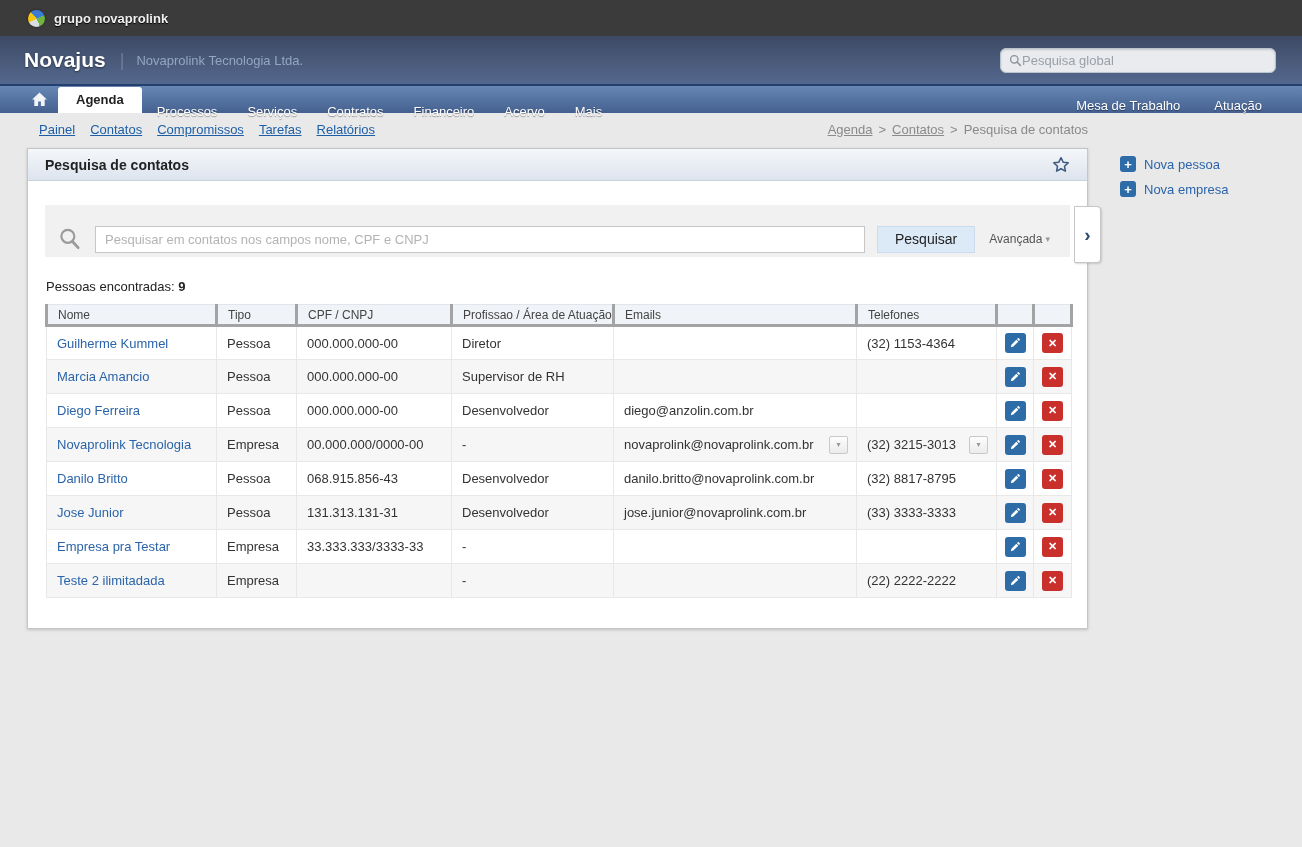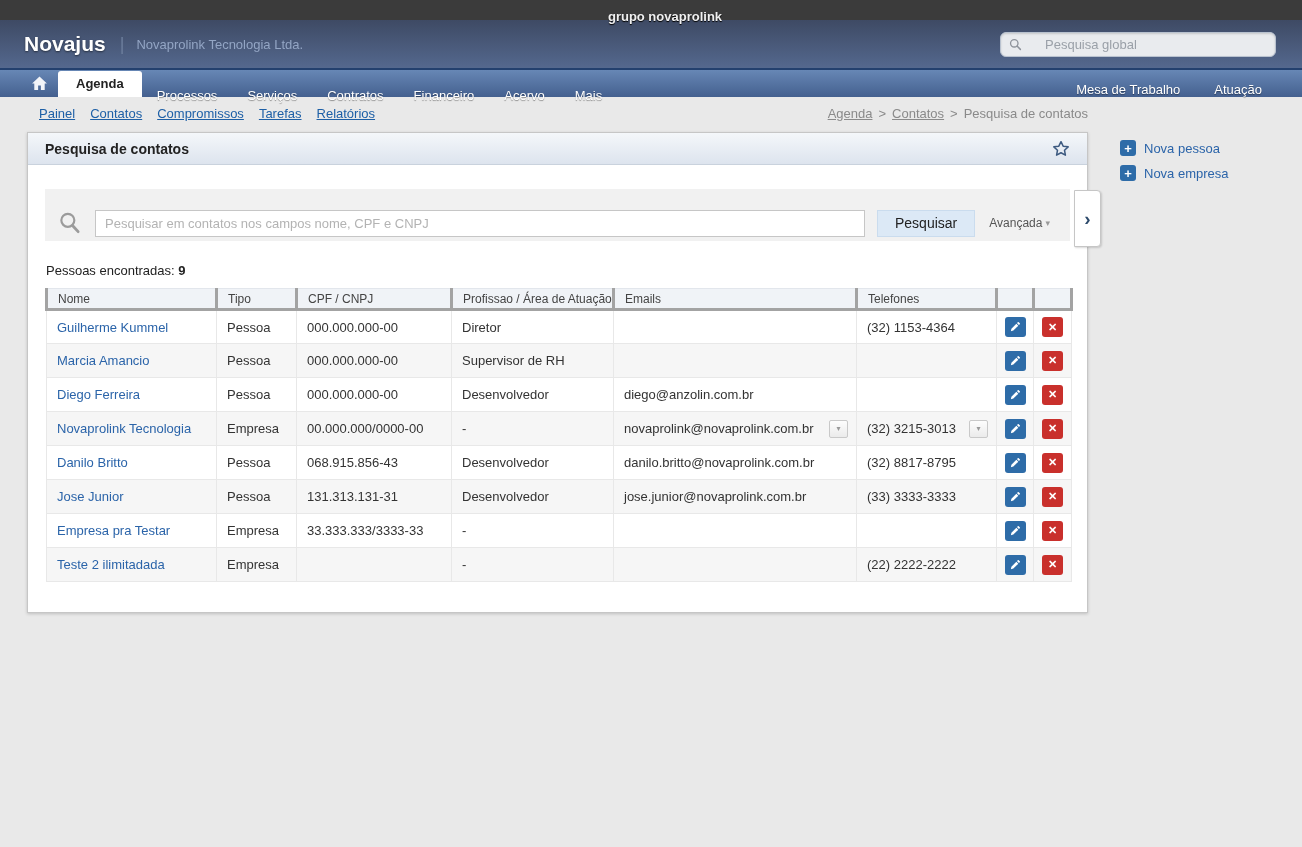--- a/index.html
+++ b/index.html
@@ -7,43 +7,43 @@
   body {
     font-family:"Liberation Sans", sans-serif;
     background:#e9e9e9;
     overflow:hidden;
     font-size:13px;
     color:#333;
   }
 
   
   .topbar {
-    height:20px; background:#3b3b3b;
-    display:flex; align-items:center; padding-left:28px; gap:9px;flex-direction:column;
+    height:36px; background:#3b3b3b;
+    display:flex; align-items:center; padding-left:28px; gap:9px;
   }
   .pinwheel {
     width:17px; height:17px; border-radius:50%;
     background:conic-gradient(from -40deg,#3a7bd5 0 30%,#6fb53f 30% 55%,#d9dde3 55% 78%,#f3c613 78% 100%);
     box-shadow:0 0 2px rgba(0,0,0,.6);
   }
   .topbar-brand { color:#f0f0f0; font-weight:bold; font-size:13px; text-shadow:0 1px 1px #000; }
 
   
   .appheader {
     height:48px;
     background:linear-gradient(#3e4a64,#54688e);
     display:flex; align-items:center; padding:0 26px 0 24px;
   }
   .app-name { color:#fff; font-size:21px; font-weight:bold; text-shadow:0 1px 2px rgba(0,0,0,.5); }
   .app-divider { color:#6c7d9c; font-size:18px; margin:0 12px 0 14px; }
   .app-company { color:#93a5c4; font-size:13px; }
   .global-search {
     margin-left:auto; width:276px; height:25px;
     background:#e9ebee; border:1px solid #b9c2cf; border-radius:6px;
-    display:flex; align-items:center; padding:0 8px; gap:23px;
+    display:flex; align-items:center; padding:0 8px; gap:0;
     box-shadow:inset 0 1px 2px rgba(0,0,0,.15);
   }
   .global-search input {
     border:none; outline:none; background:transparent; flex:1;
     font-family:"Liberation Sans",sans-serif; font-size:13px; color:#555;
   }
   .global-search input::placeholder { color:#9aa0a8; }
 
   
   .navbar {

